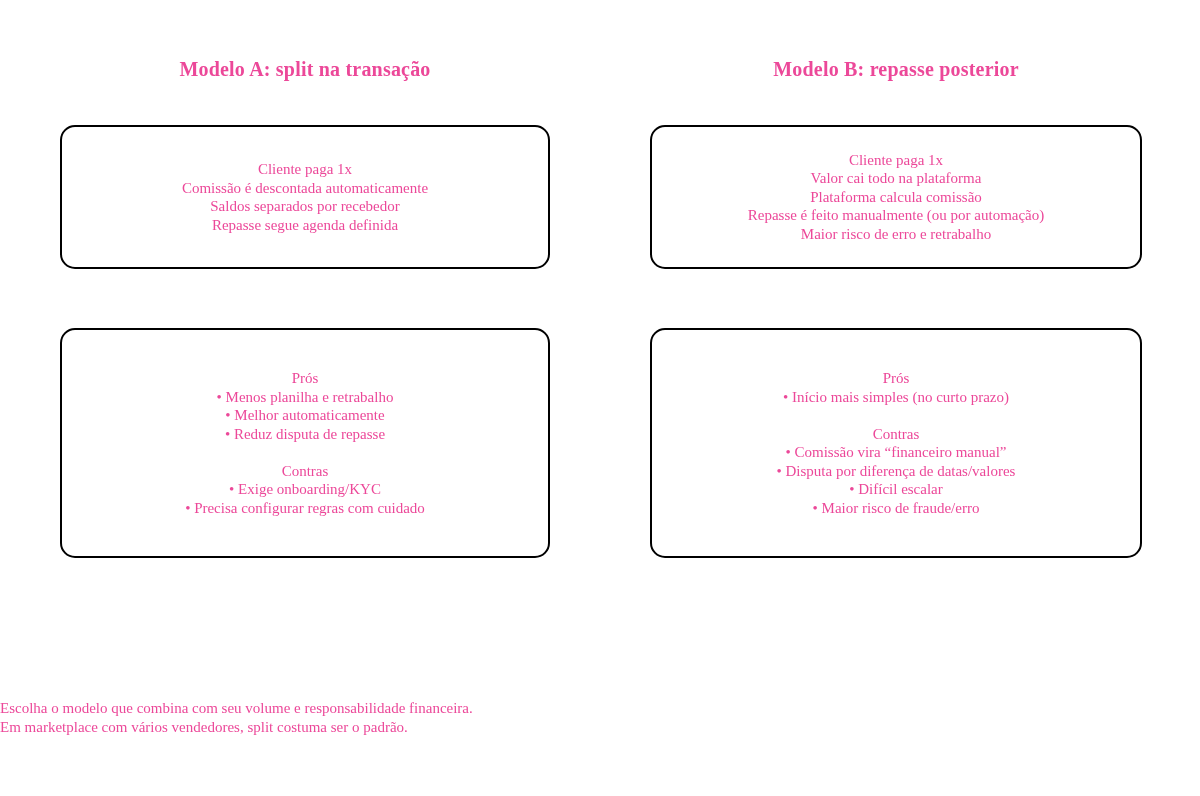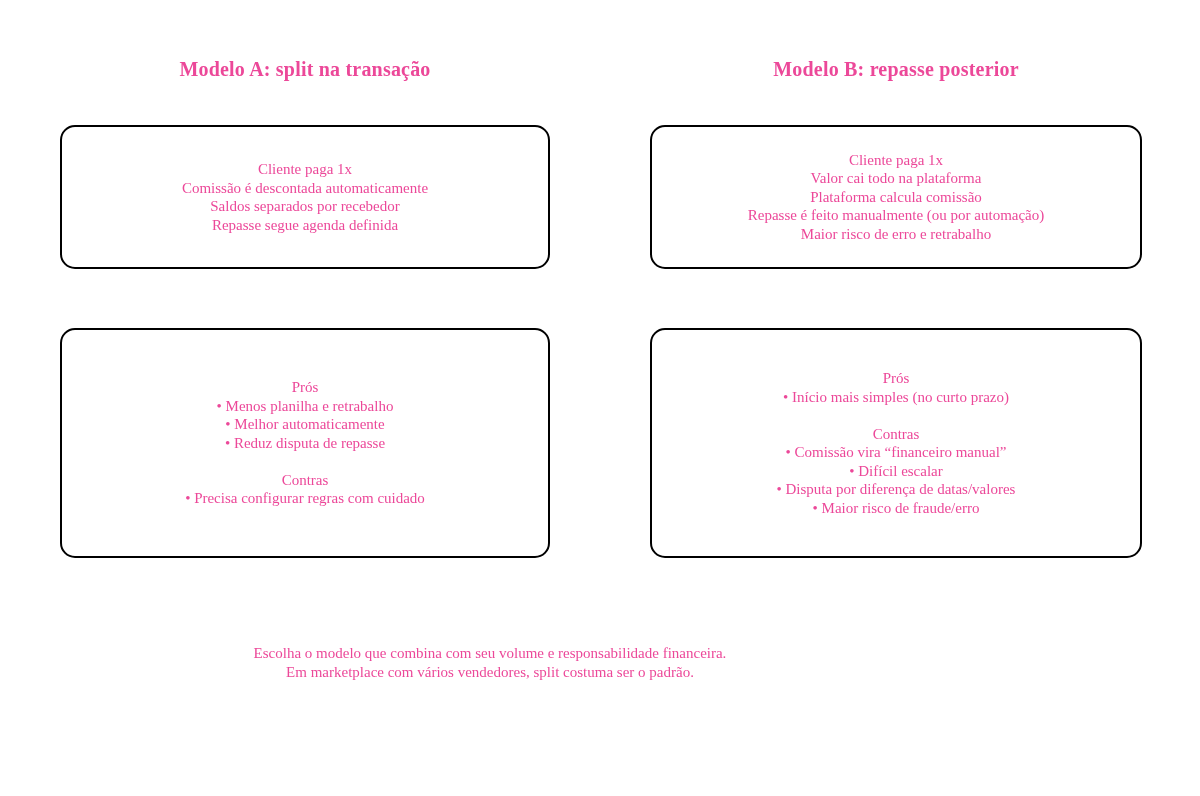--- a/index.html
+++ b/index.html
@@ -45,23 +45,23 @@
   }
   .flow-a, .pros-a { left: 60px;  width: 490px; }
   .flow-b, .pros-b { left: 650px; width: 492px; }
   .flow-a, .flow-b { top: 125px; height: 144px; align-items: center; }
   .pros-a, .pros-b { top: 328px; height: 230px; }
   .title-a { left: 60px;  width: 490px; }
   .title-b { left: 650px; width: 492px; }
   .footer {
     position: absolute;
     left: 0;
-    top: 644px;
+    top: 699px;
     width: 980px;
-    text-align: center;
+    text-align: left;
   }
   .footer .line {
     font-size: 15px;
     line-height: 19px;
     min-height: 19px;
   }
 </style>
 </head>
 <body>
 
@@ -85,31 +85,32 @@
     <div class="line">Maior risco de erro e retrabalho</div>
   </div>
 
   <div class="box pros-a">
     <div class="line">Prós</div>
     <div class="line">• Menos planilha e retrabalho</div>
     <div class="line">• Melhor automaticamente</div>
     <div class="line">• Reduz disputa de repasse</div>
     <div class="line"></div>
     <div class="line">Contras</div>
+    <div class="line">• Exige onboarding/KYC</div>
     <div class="line">• Precisa configurar regras com cuidado</div>
   </div>
 
   <div class="box pros-b">
     <div class="line">Prós</div>
     <div class="line">• Início mais simples (no curto prazo)</div>
     <div class="line"></div>
     <div class="line">Contras</div>
     <div class="line">• Comissão vira “financeiro manual”</div>
+    <div class="line">• Disputa por diferença de datas/valores</div>
     <div class="line">• Difícil escalar</div>
-    <div class="line">• Disputa por diferença de datas/valores</div>
     <div class="line">• Maior risco de fraude/erro</div>
   </div>
 
   <div class="footer">
     <div class="line">Escolha o modelo que combina com seu volume e responsabilidade financeira.</div>
     <div class="line">Em marketplace com vários vendedores, split costuma ser o padrão.</div>
   </div>
 
 </div>
 

